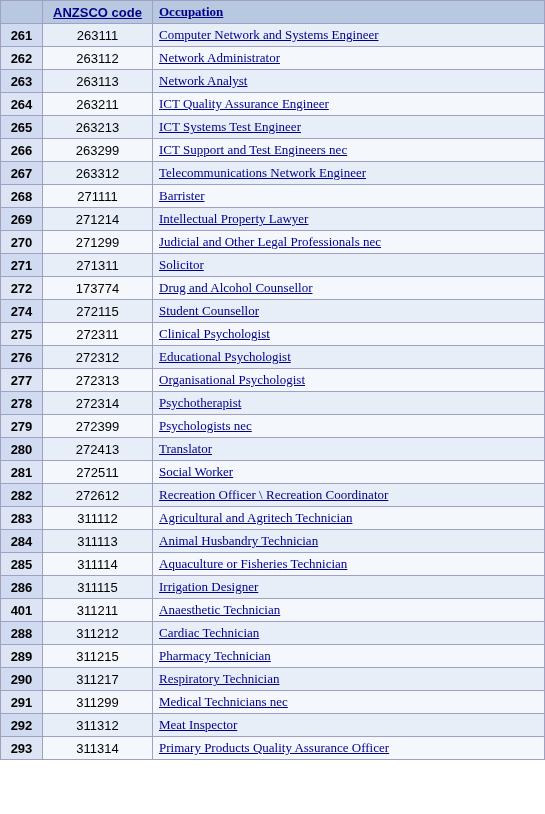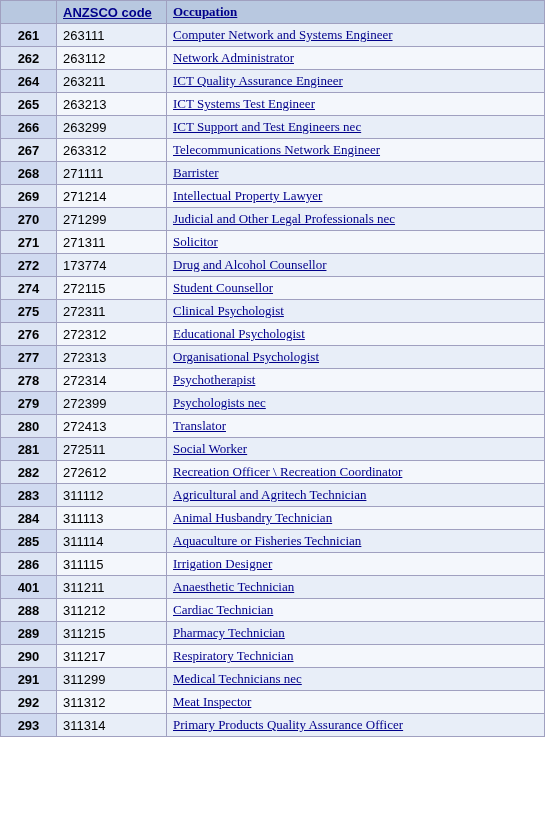--- a/index.html
+++ b/index.html
@@ -18,27 +18,28 @@
       border: 1px solid #a0a0c0;
       padding: 3px 6px;
       vertical-align: middle;
     }
     th {
       background: #b8c8e0;
       font-weight: bold;
       text-align: left;
     }
     th:first-child, td:first-child {
-      width: 56px;
+      width: 42px;
       text-align: center;
       font-weight: bold;
       background: #c8d4e8;
     }
     th:nth-child(2), td:nth-child(2) {
       width: 110px;
+      text-align: center;
     }
     th:nth-child(3), td:nth-child(3) {
       width: auto;
       font-family: Liberation Serif, serif;
     }
     tr:nth-child(odd) td {
       background: #e8eef8;
     }
     tr:nth-child(even) td {
       background: #f4f7fc;
@@ -74,20 +75,25 @@
         <td>261</td>
         <td>263111</td>
         <td><a href="#">Computer Network and Systems Engineer</a></td>
       </tr>
       <tr>
         <td>262</td>
         <td>263112</td>
         <td><a href="#">Network Administrator</a></td>
       </tr>
       <tr>
+        <td>263</td>
+        <td>263113</td>
+        <td><a href="#">Network Analyst</a></td>
+      </tr>
+      <tr>
         <td>264</td>
         <td>263211</td>
         <td><a href="#">ICT Quality Assurance Engineer</a></td>
       </tr>
       <tr>
         <td>265</td>
         <td>263213</td>
         <td><a href="#">ICT Systems Test Engineer</a></td>
       </tr>
       <tr>

